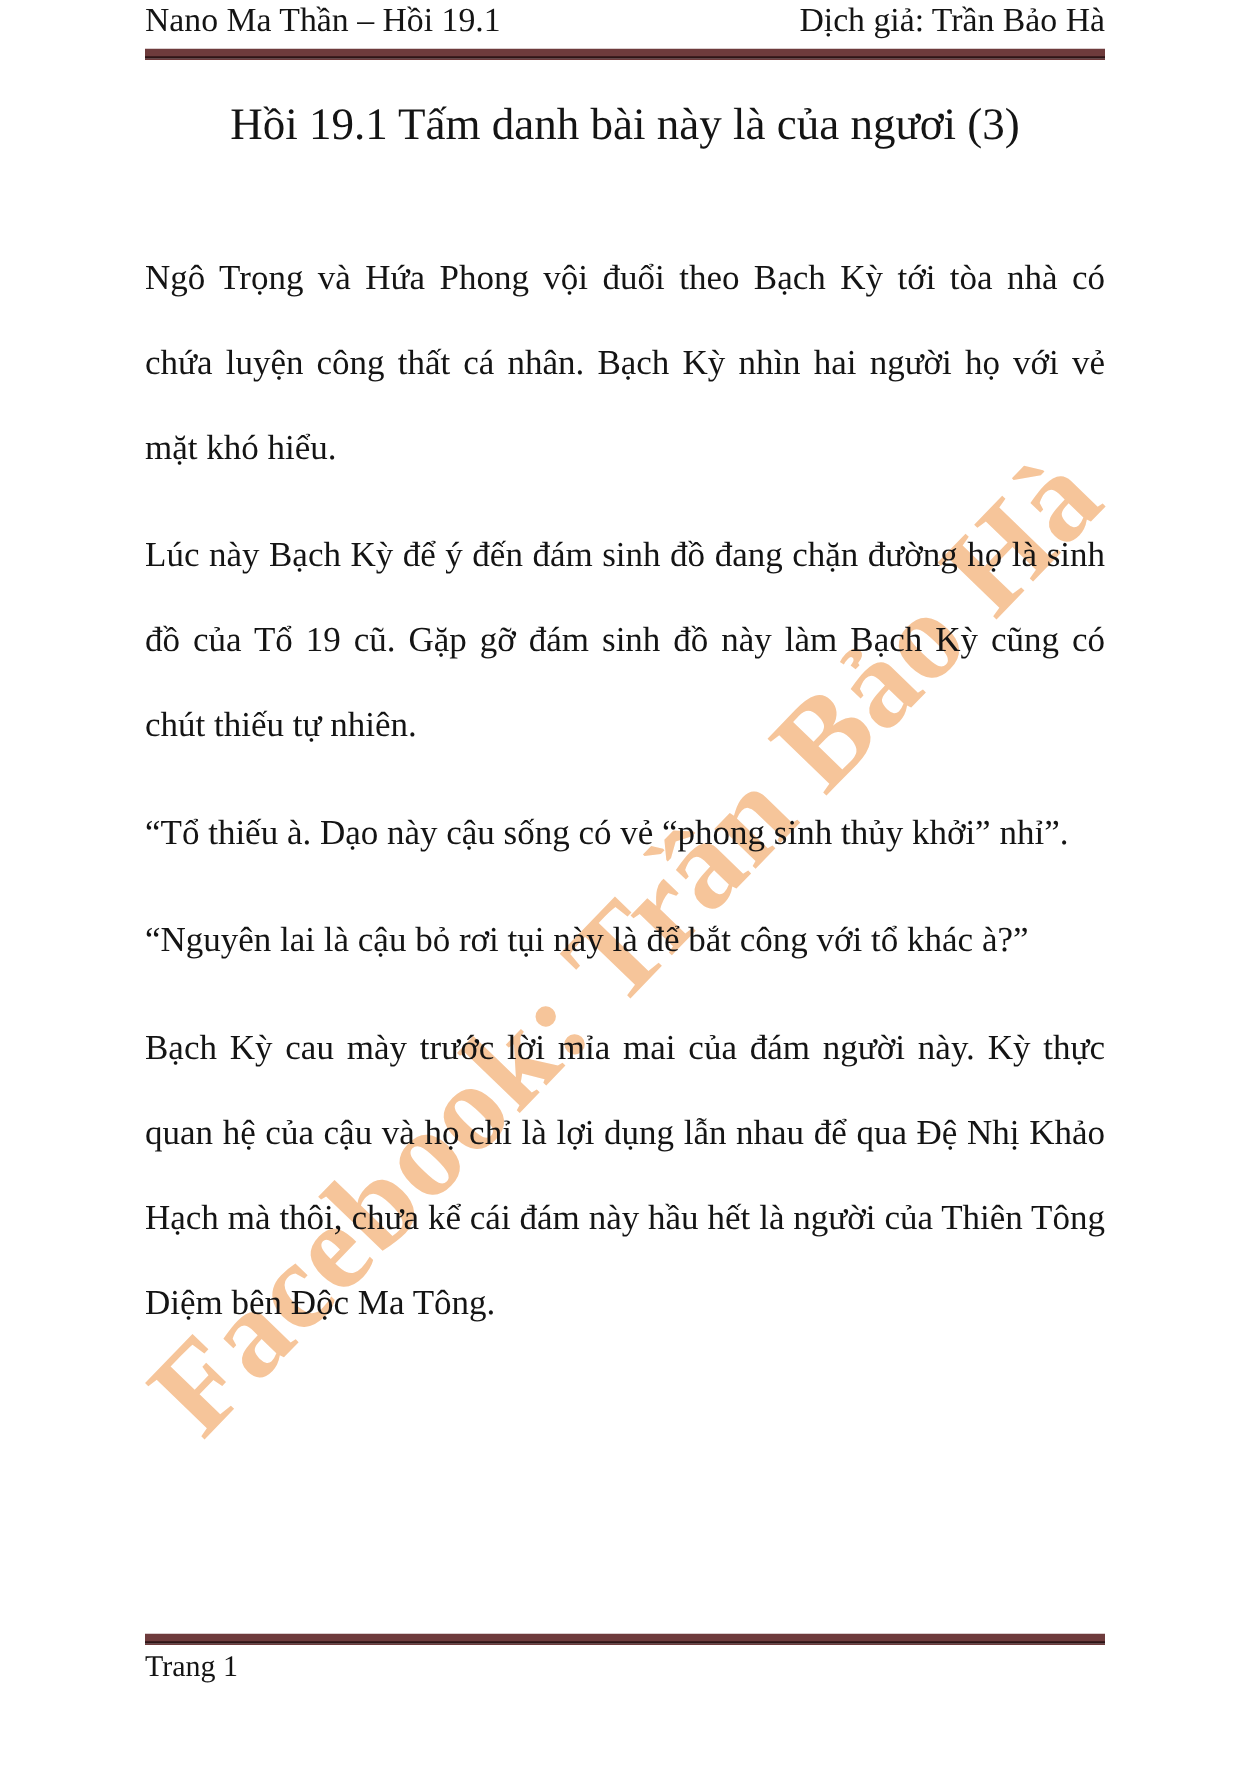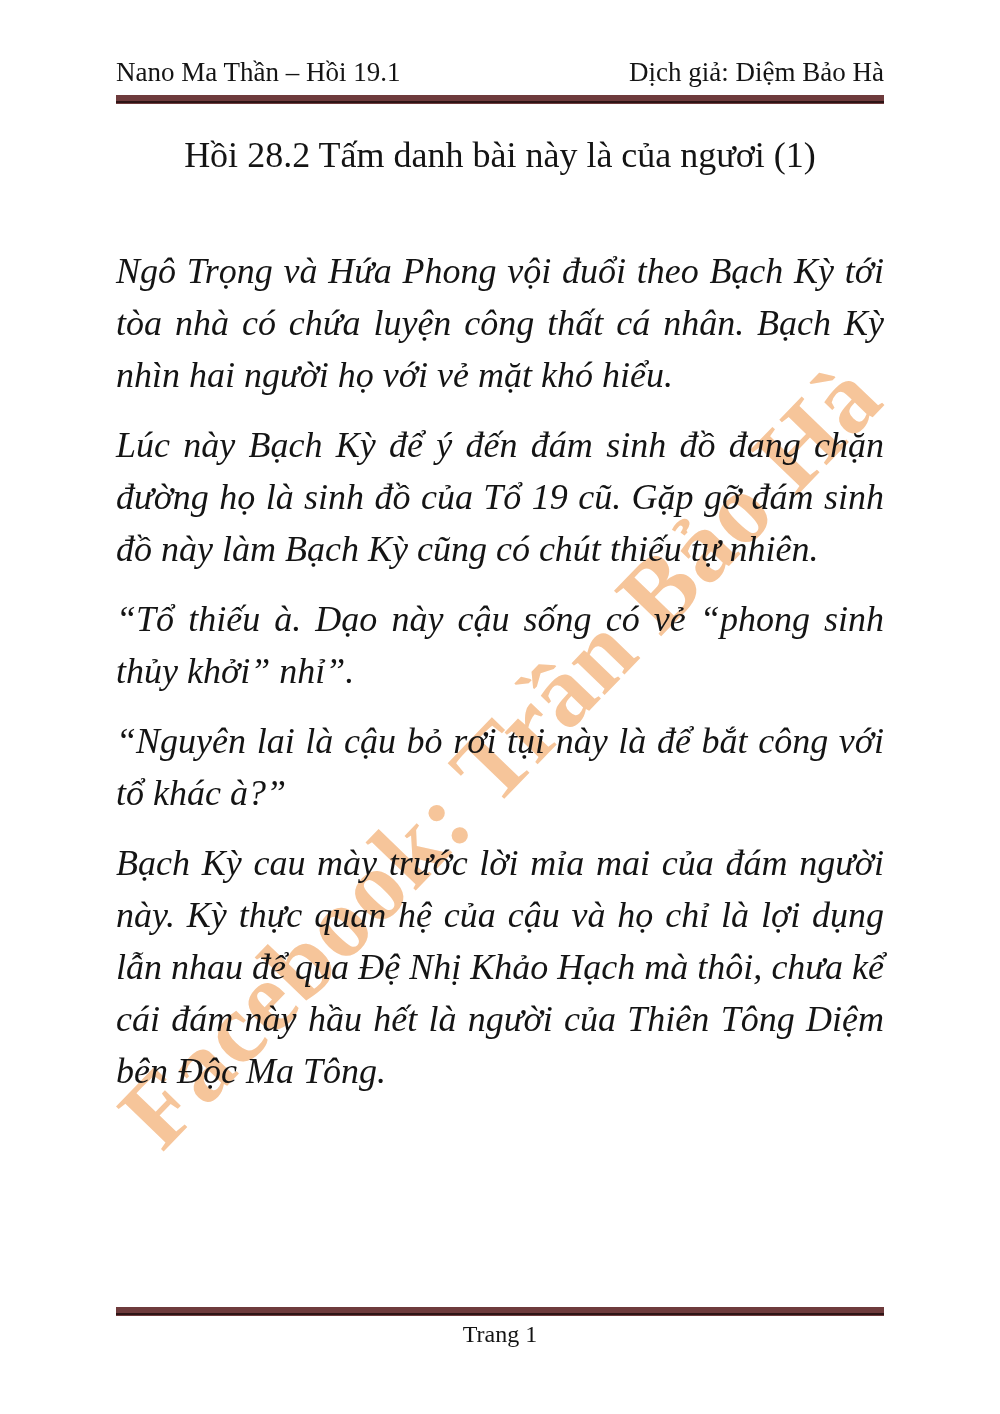--- a/index.html
+++ b/index.html
@@ -33,76 +33,74 @@
   }
   .content {
     position: relative;
     z-index: 1;
     margin: 0 116px;
   }
   .header-row {
     display: flex;
     justify-content: space-between;
     align-items: baseline;
-    padding-top: 56px;
     font-size: 27px;
     line-height: 1.2;
   }
   .hrule {
     margin-top: 7px;
     height: 2px;
     border-top: 6px solid #6e3b3c;
     border-bottom: 1px solid #6e3b3c;
     box-shadow: 0 -7px 0 #2e1516 inset;
   }
   .chapter-title {
     margin: 28px 0 66px 0;
     font-size: 36px;
     font-weight: normal;
     text-align: center;
     line-height: 1.3;
   }
   .body-text p {
     margin: 0 0 18px 0;
-    font-size: 36px;
-    line-height: 52px;
+    font-size: 28px;
+    line-height: 68px;
     text-align: justify;
     text-justify: inter-word;
-    font-style: italic;
   }
   .footer {
     position: absolute;
     left: 116px;
     right: 116px;
     top: 1300px;
     z-index: 1;
   }
   .footer .page-num {
-    text-align: center;
+    text-align: left;
     font-size: 24px;
     margin-top: 5px;
   }
 </style>
 </head>
 <body>
 
 <div class="page">
 
   <div class="watermark">Facebook: Trần Bảo Hà</div>
 
   <div class="content">
 
     <div class="header-row">
       <span>Nano Ma Thần – Hồi 19.1</span>
-      <span>Dịch giả: Diệm Bảo Hà</span>
+      <span>Dịch giả: Trần Bảo Hà</span>
     </div>
 
     <div class="hrule"></div>
 
-    <h1 class="chapter-title">Hồi 28.2 Tấm danh bài này là của ngươi (1)</h1>
+    <h1 class="chapter-title">Hồi 19.1 Tấm danh bài này là của ngươi (3)</h1>
 
     <div class="body-text">
       <p>Ngô Trọng và Hứa Phong vội đuổi theo Bạch Kỳ tới tòa nhà có chứa luyện công thất cá nhân. Bạch Kỳ nhìn hai người họ với vẻ mặt khó hiểu.</p>
       <p>Lúc này Bạch Kỳ để ý đến đám sinh đồ đang chặn đường họ là sinh đồ của Tổ 19 cũ. Gặp gỡ đám sinh đồ này làm Bạch Kỳ cũng có chút thiếu tự nhiên.</p>
       <p>“Tổ thiếu à. Dạo này cậu sống có vẻ “phong sinh thủy khởi” nhỉ”.</p>
       <p>“Nguyên lai là cậu bỏ rơi tụi này là để bắt công với tổ khác à?”</p>
       <p>Bạch Kỳ cau mày trước lời mỉa mai của đám người này. Kỳ thực quan hệ của cậu và họ chỉ là lợi dụng lẫn nhau để qua Đệ Nhị Khảo Hạch mà thôi, chưa kể cái đám này hầu hết là người của Thiên Tông Diệm bên Độc Ma Tông.</p>
     </div>
 
   </div>

